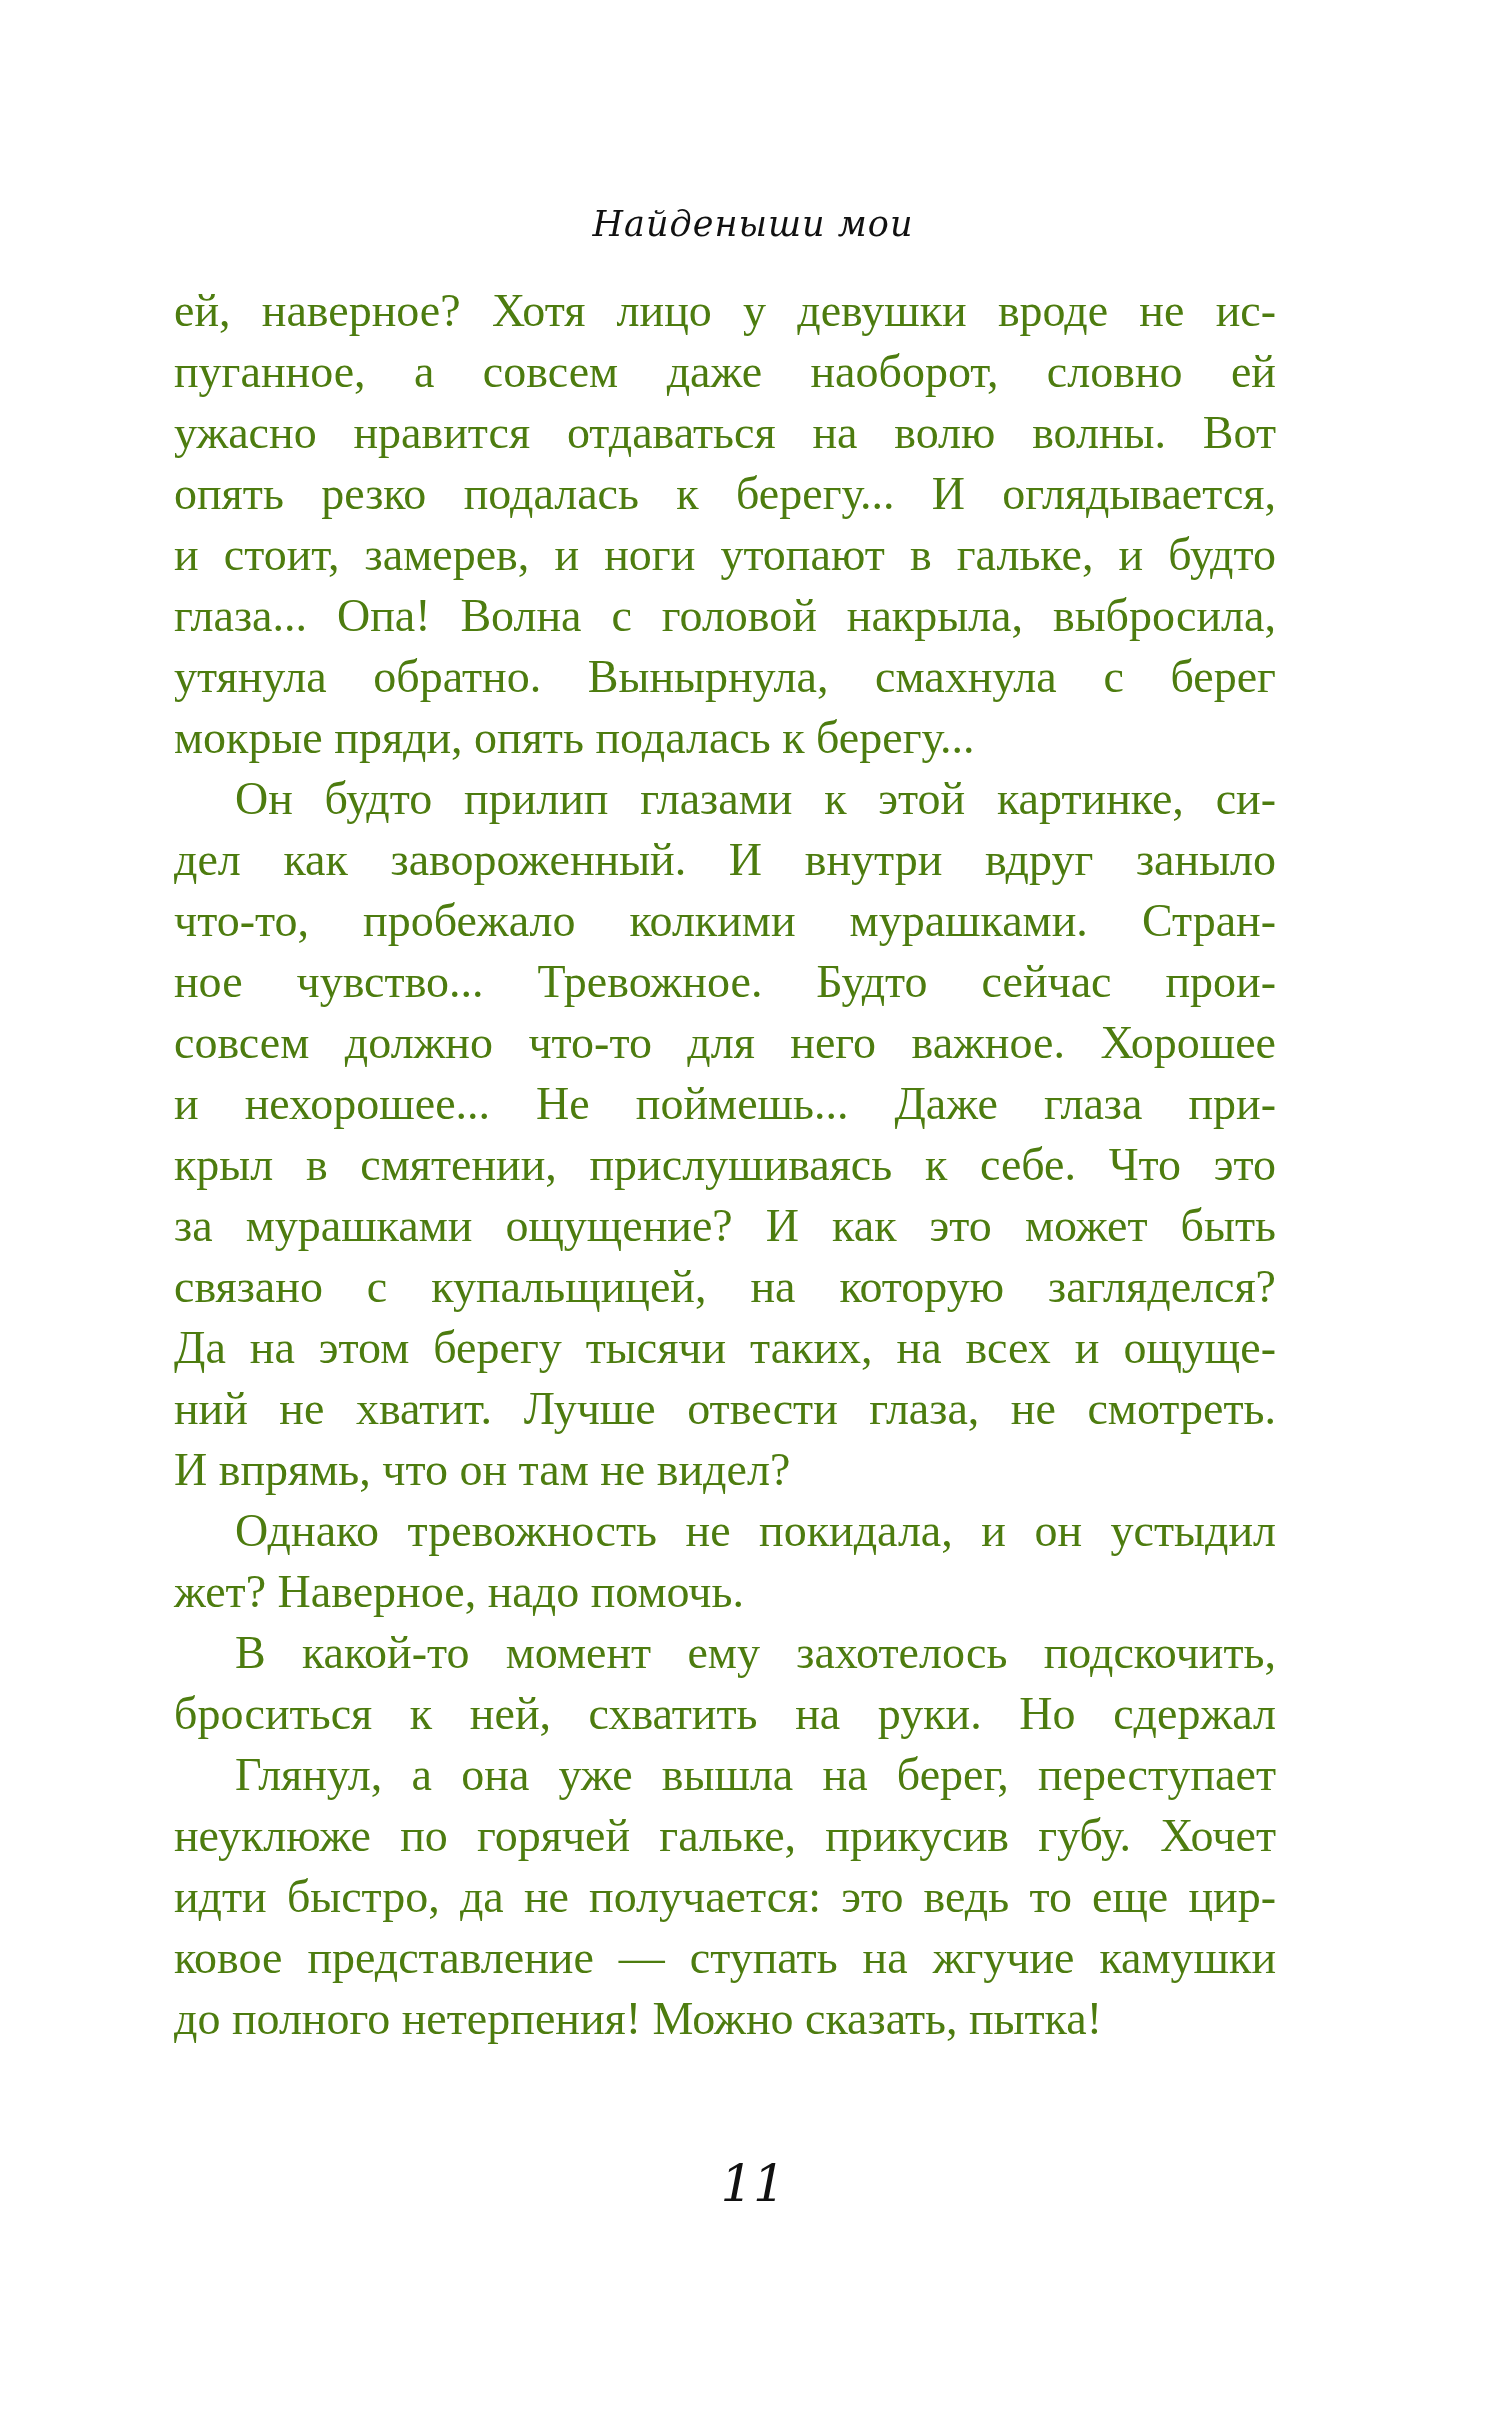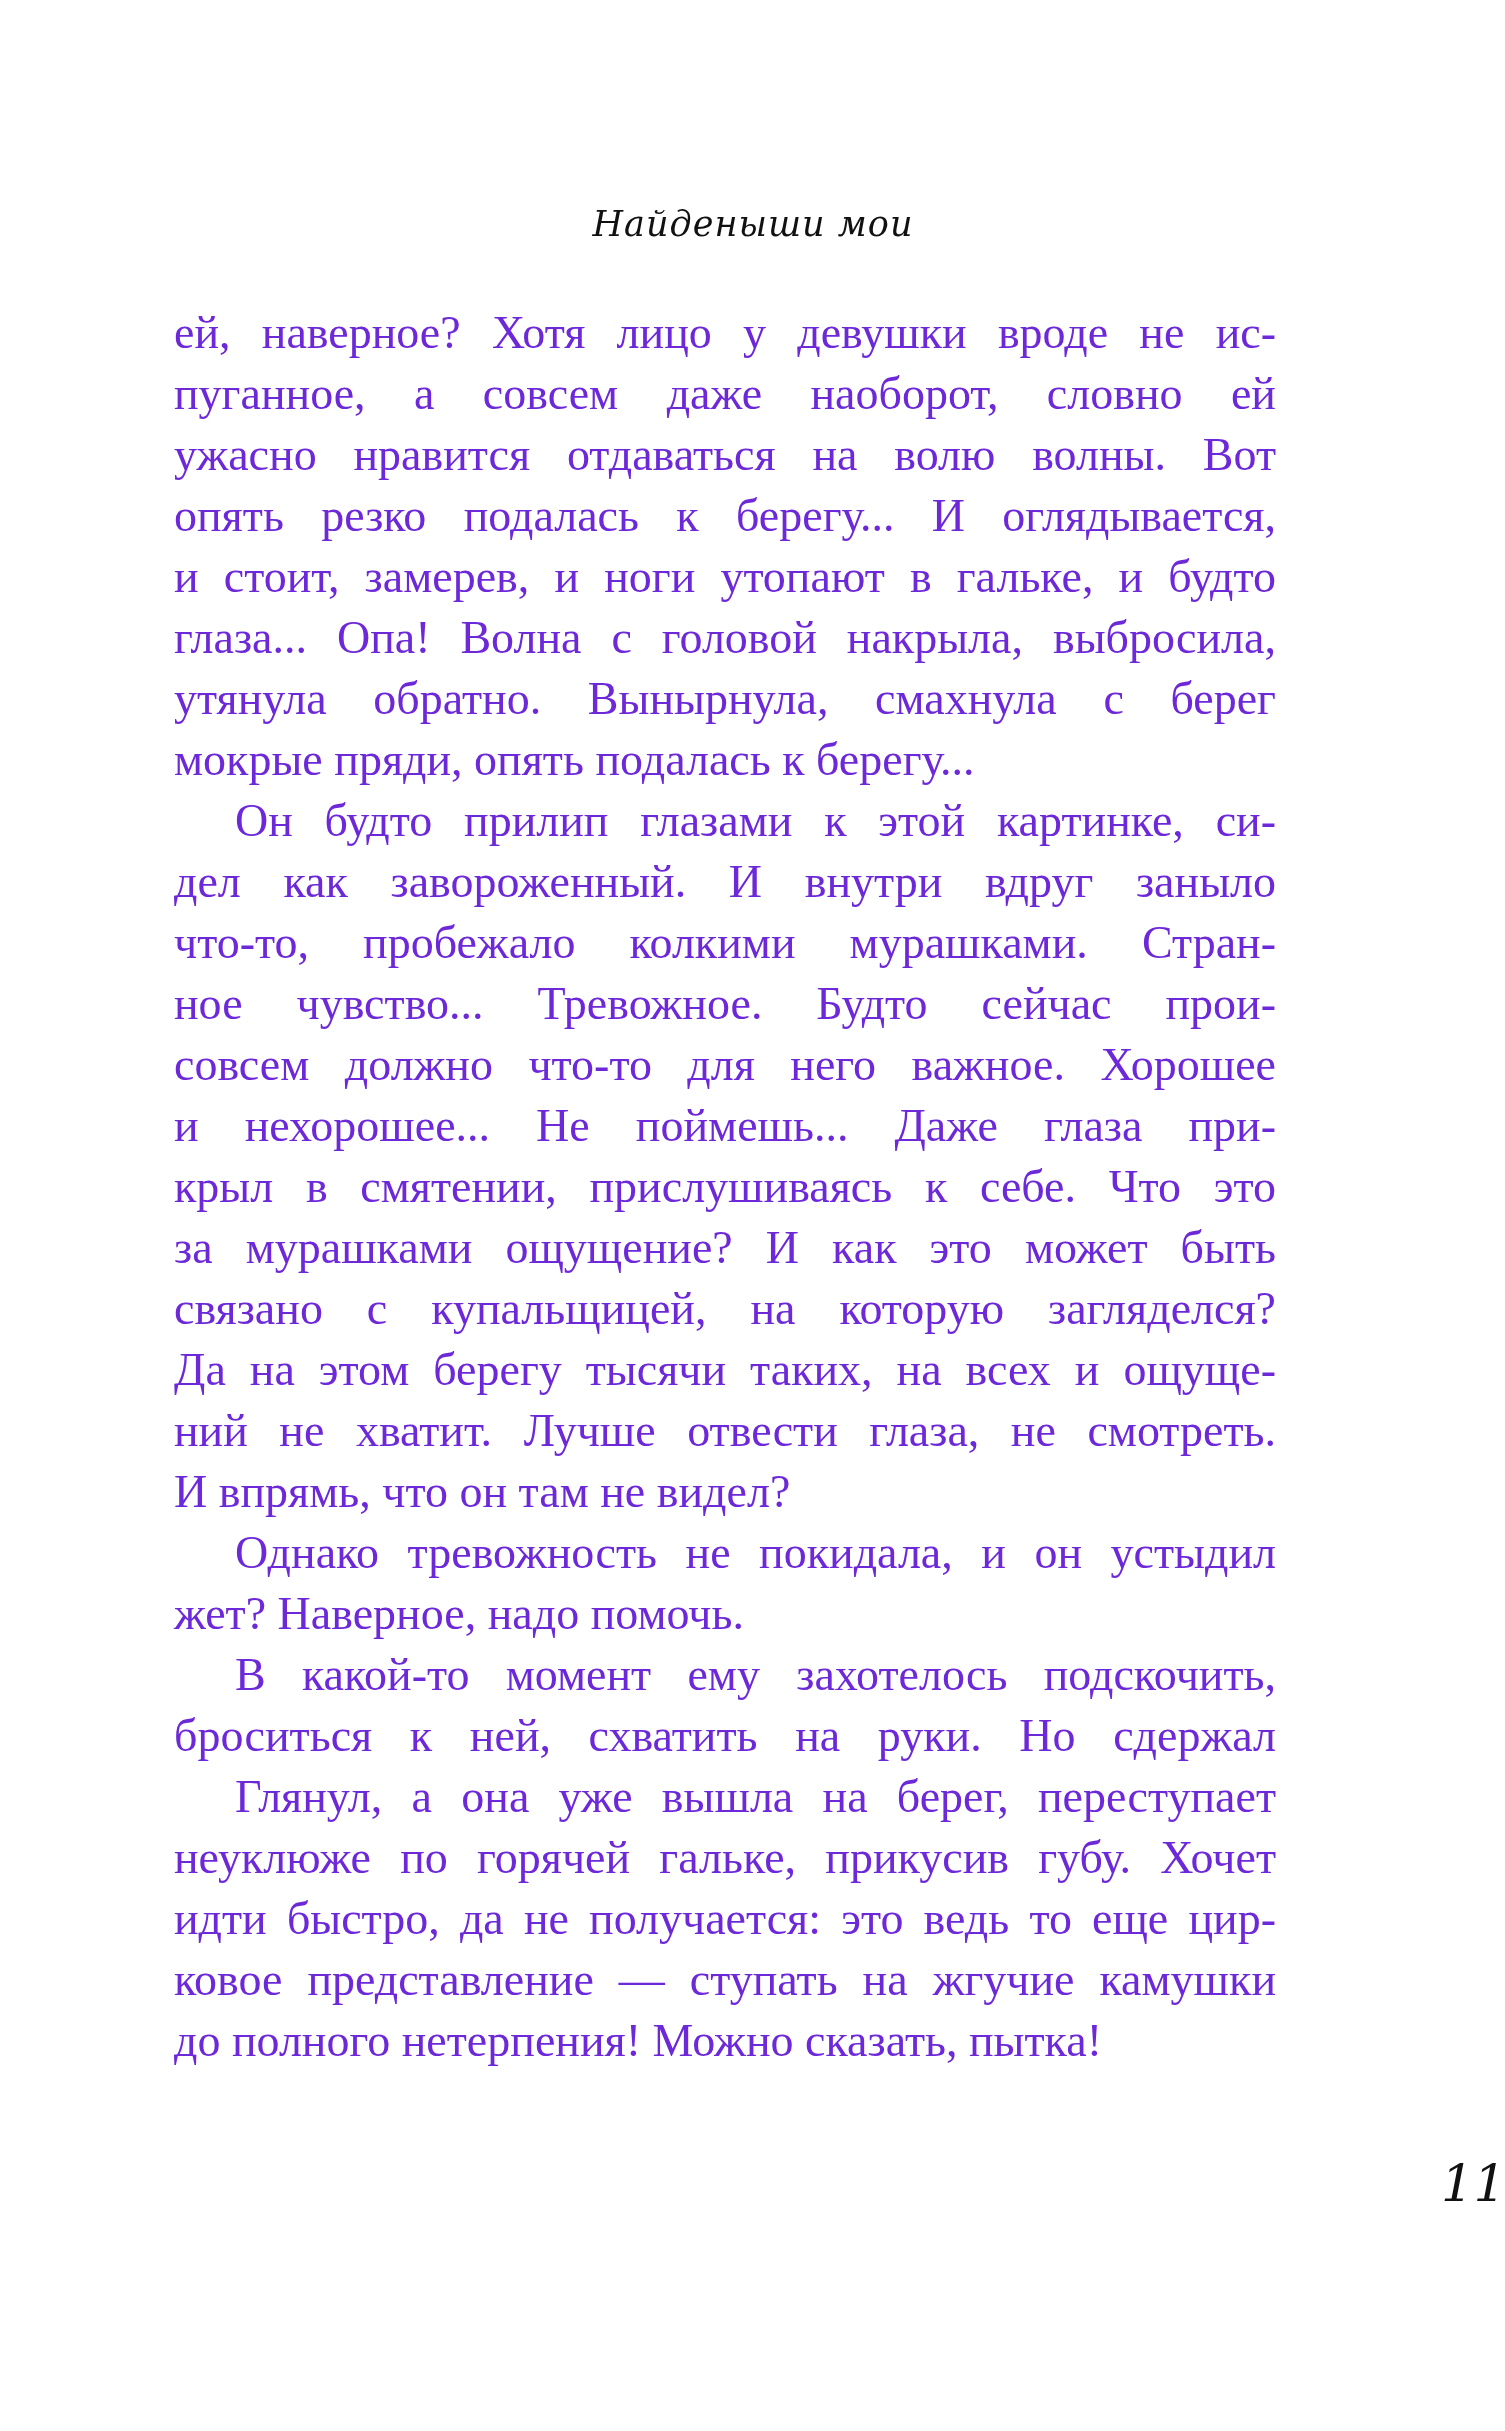--- a/index.html
+++ b/index.html
@@ -21,47 +21,47 @@
       width: 1506px;
       text-align: center;
       font-family: "DejaVu Serif", serif;
       font-size: 35px;
       letter-spacing: 1px;
       color: #111;
       font-style: italic;
     }
     .text-block {
       position: absolute;
-      top: 302px;
+      top: 280px;
       left: 174px;
       width: 1102px;
       font-family: "Liberation Serif", serif;
       font-size: 46px;
       line-height: 61px;
-      color: #6d28d9;
+      color: #4d7c0f;
     }
     .line {
       display: block;
       white-space: nowrap;
       text-align: justify;
       text-align-last: justify;
       height: 61px;
     }
     .line.last {
       text-align-last: left;
     }
     .line.indent {
       padding-left: 61px;
     }
     .folio {
       position: absolute;
       top: 2154px;
       left: 0;
       width: 1506px;
-      text-align: right;
+      text-align: center;
       font-family: "DejaVu Serif", serif;
       font-style: italic;
       font-size: 51px;
       color: #111;
     }
   </style>
 </head>
 <body>
 
 <div class="running-head">Найденыши мои</div>

